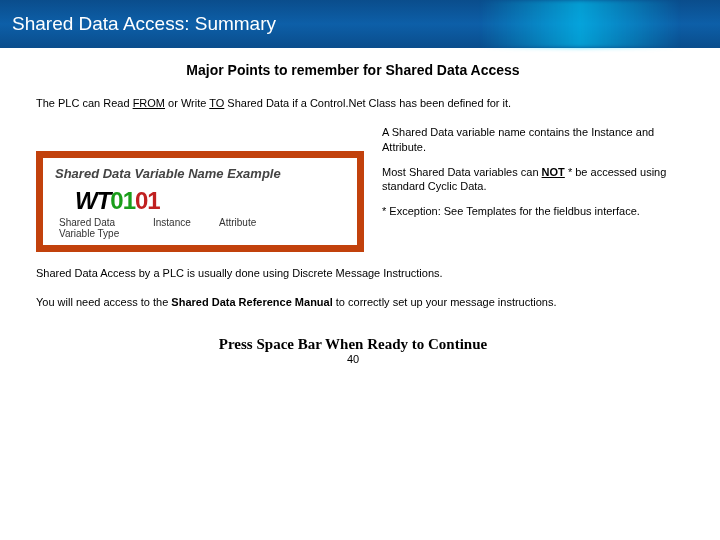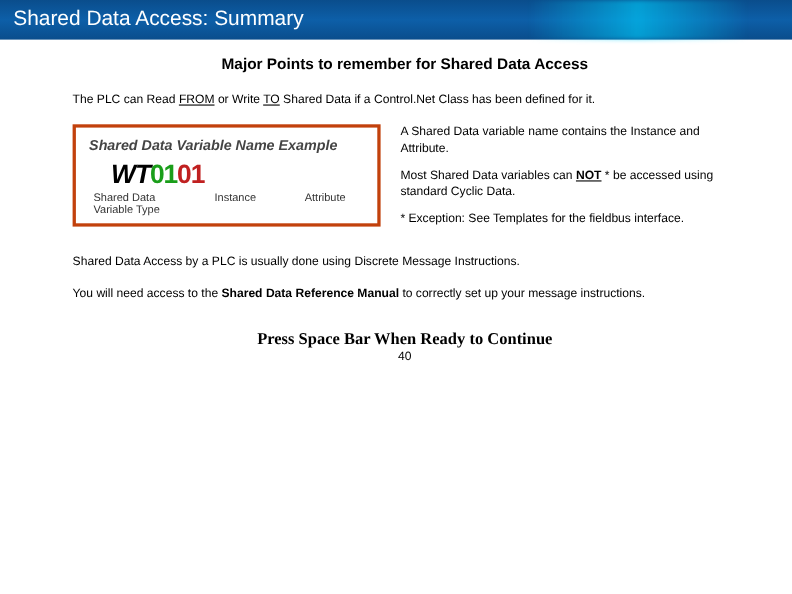--- a/index.html
+++ b/index.html
@@ -6,21 +6,21 @@
   body {
     width: 720px;
     height: 540px;
     font-family: Arial, sans-serif;
     background: #fff;
     overflow: hidden;
     position: relative;
   }
   .header {
     width: 100%;
-    height: 36px;
+    height: 48px;
     background: linear-gradient(180deg, #0a4d8c 0%, #0d5fa8 50%, #0a4d8c 100%);
     display: flex;
     align-items: center;
     padding-left: 12px;
     position: relative;
   }
   .header-accent {
     position: absolute;
     right: 40px;
     top: 0;
@@ -29,46 +29,47 @@
     background: linear-gradient(90deg, rgba(0,200,255,0) 0%, rgba(0,210,255,0.6) 50%, rgba(0,200,255,0) 100%);
     filter: blur(2px);
   }
   .header h1 {
     color: #fff;
     font-size: 19px;
     font-weight: normal;
     z-index: 1;
   }
   .content {
-    padding: 14px 50px 0 66px;
+    padding: 14px 50px 0 36px;
   }
   .subtitle {
     text-align: center;
     font-size: 14px;
     font-weight: bold;
     margin-bottom: 18px;
   }
   .para {
     font-size: 11px;
     line-height: 1.35;
     margin-bottom: 14px;
     color: #000;
   }
   .row {
     display: flex;
     gap: 18px;
     margin-bottom: 14px;
     align-items: flex-start;
   }
   .diagram {
-    border: 3px solid #c2410c;
+    border: 7px solid #c2410c;
     padding: 8px 12px 6px 12px;
-    width: 280px;
+    width: 328px;
     flex-shrink: 0;
     background: #fff;
+    margin-top: 26px;
   }
   .diagram-title {
     font-size: 13px;
     color: #444;
     font-weight: bold;
     margin-bottom: 6px;
     font-style: italic;
   }
   .varname {
     font-size: 24px;
@@ -77,21 +78,21 @@
     margin: 4px 0 2px 20px;
     letter-spacing: -1px;
   }
   .wt { color: #000; font-style: italic; }
   .inst { color: #1a9e1a; }
   .attr { color: #c02020; }
   .labels {
     display: flex;
     font-size: 10px;
     color: #333;
-    gap: 32px;
+    gap: 16px;
     margin-left: 4px;
   }
   .labels .l1 { width: 78px; line-height: 1.1; }
   .labels .l2 { width: 50px; }
   .labels .l3 { }
   .rightcol {
     flex: 1;
     font-size: 11px;
   }
   .rightcol p { margin-bottom: 10px; line-height: 1.35; }

